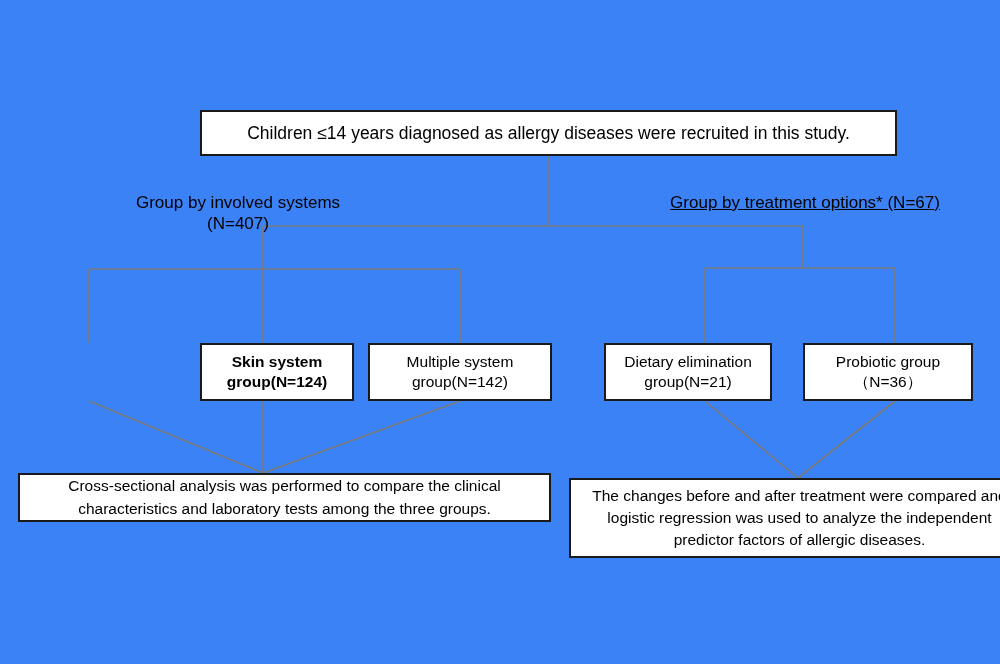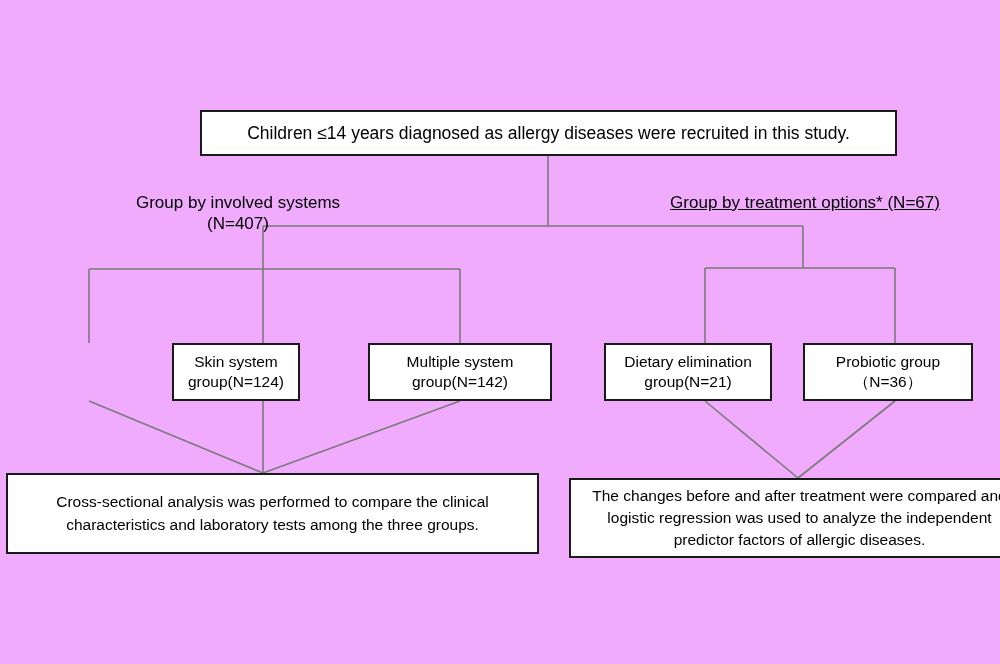--- a/index.html
+++ b/index.html
@@ -4,21 +4,21 @@
 <style>
   html, body {
     margin: 0;
     padding: 0;
     background: #ffffff;
   }
   #page {
     position: relative;
     width: 1000px;
     height: 664px;
-    background: #f0abfc;
+    background: #3b82f6;
     overflow: hidden;
     font-family: "Liberation Sans", sans-serif;
     color: #000000;
   }
   #connectors {
     position: absolute;
     left: 0;
     top: 0;
     width: 1000px;
     height: 664px;
@@ -74,24 +74,25 @@
   .group-box {
     font-size: 15.5px;
   }
   #node-respiratory {
     left: 3px;
     top: 343px;
     width: 175px;
     height: 58px;
   }
   #node-skin {
-    left: 172px;
+    left: 200px;
     top: 343px;
-    width: 128px;
+    width: 154px;
     height: 58px;
+    font-weight: bold;
   }
   #node-multiple {
     left: 368px;
     top: 343px;
     width: 184px;
     height: 58px;
   }
   #node-dietary {
     left: 604px;
     top: 343px;
@@ -100,24 +101,24 @@
   }
   #node-probiotic {
     left: 803px;
     top: 343px;
     width: 170px;
     height: 58px;
   }
 
   
   #node-conclusion-left {
-    left: 6px;
+    left: 18px;
     top: 473px;
     width: 533px;
-    height: 81px;
+    height: 49px;
     font-size: 15.5px;
     line-height: 1.45;
   }
   #node-conclusion-right {
     left: 534px;
     top: 478px;
     width: 461px;
     height: 80px;
     font-size: 15.5px;
     line-height: 1.42;

